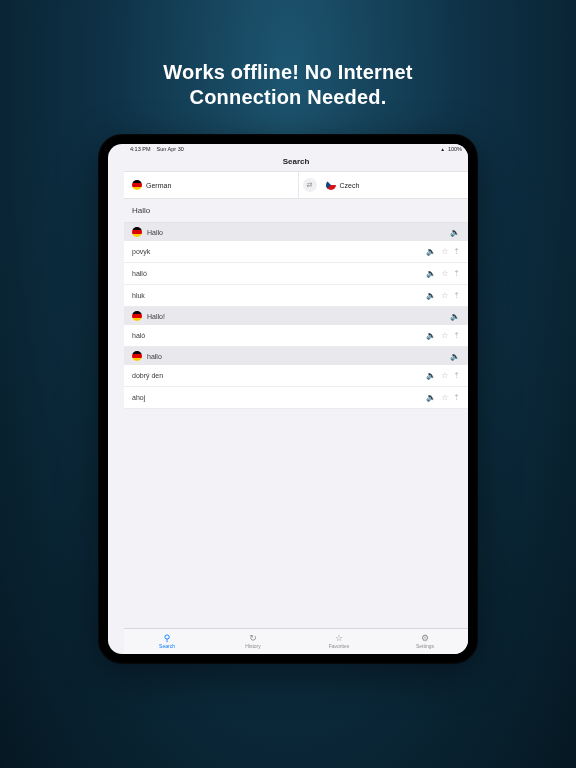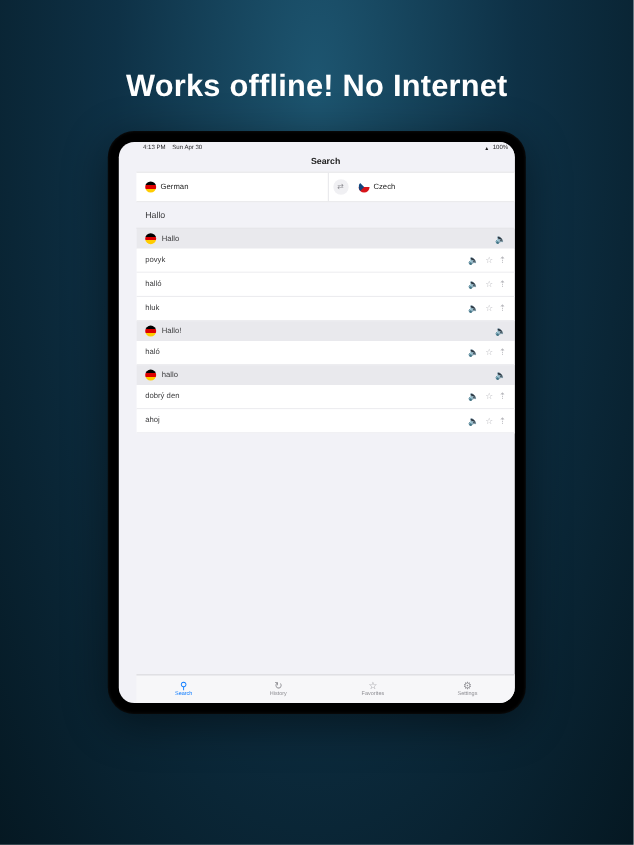--- a/index.html
+++ b/index.html
@@ -8,21 +8,21 @@
     height: 768px;
     background: radial-gradient(ellipse at 50% 10%, #1d5570 0%, #0e3146 45%, #051822 100%);
     font-family: -apple-system, "Helvetica Neue", Arial, sans-serif;
     position: relative;
     overflow: hidden;
   }
   .hero {
     color: #fff;
     text-align: center;
     font-weight: 700;
-    font-size: 28px;
+    font-size: 20px;
     line-height: 1.25;
     padding: 60px 30px 24px 30px;
     letter-spacing: 0.2px;
   }
   .tablet {
     width: 380px;
     height: 530px;
     margin: 0 auto;
     background: #000;
     border-radius: 24px;
@@ -141,20 +141,21 @@
   }
   .tab.active { color:#0a7aff; }
   .tab-ico { font-size:9px; line-height:1; }
   .star { font-size:8px; }
 </style>
 </head>
 <body>
 
 <div class="hero">
   <div>Works offline! No Internet</div>
+  <div>Connection Needed.</div>
 </div>
 
 <div class="tablet">
   <div class="screen">
 
     <div class="status-bar">
       <div class="status-left">
         <span>4:13 PM</span>
         <span>&nbsp;&nbsp;</span>
         <span>Sun Apr 30</span>

